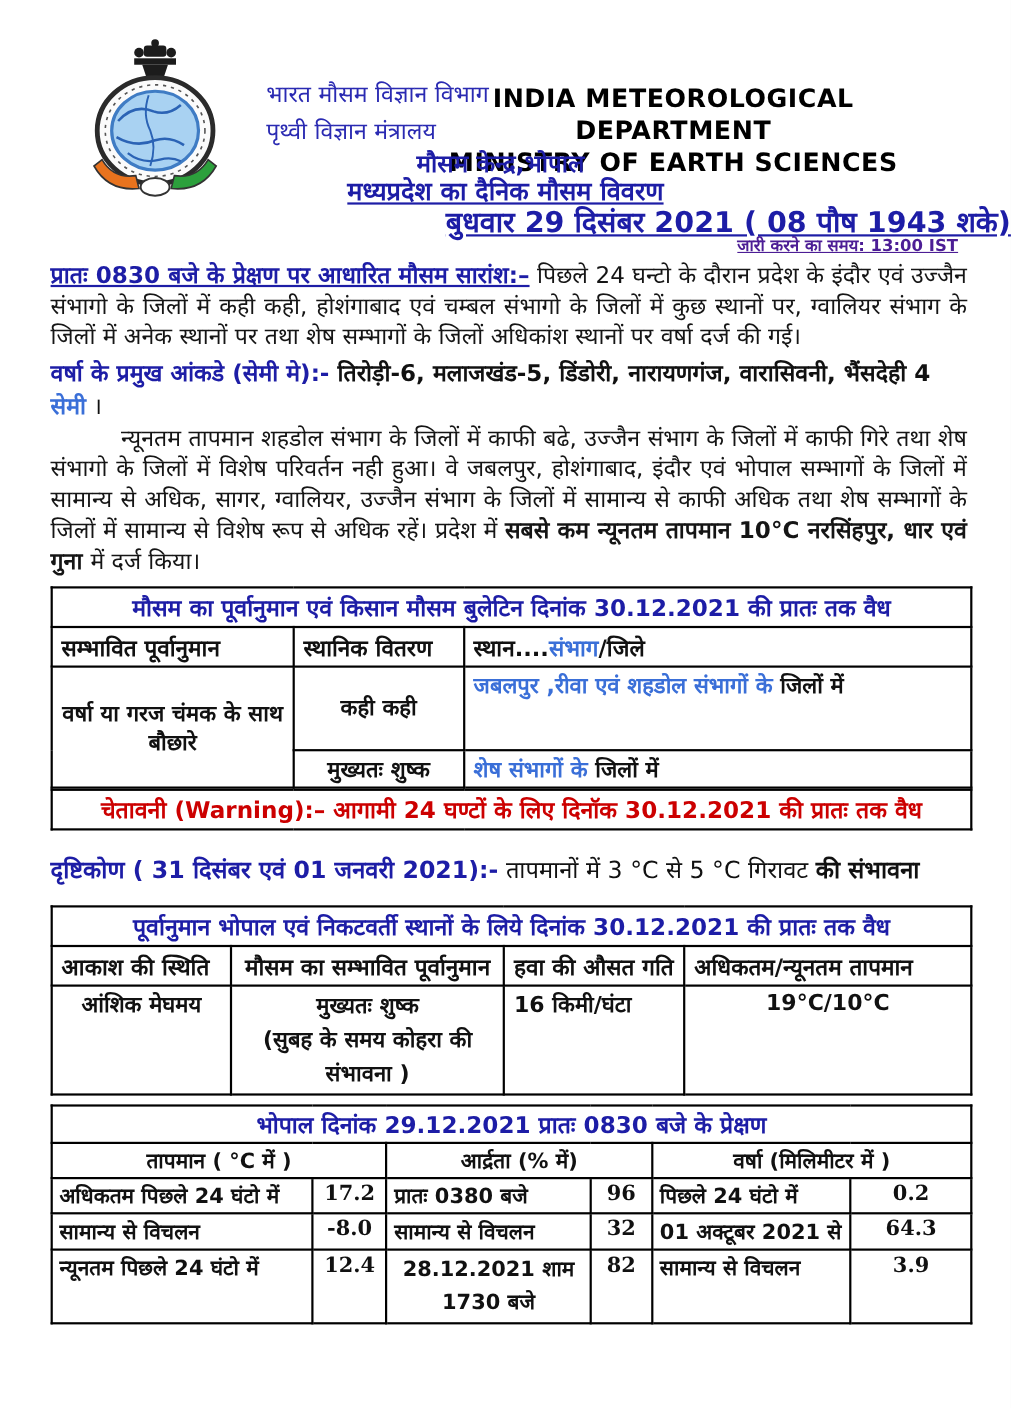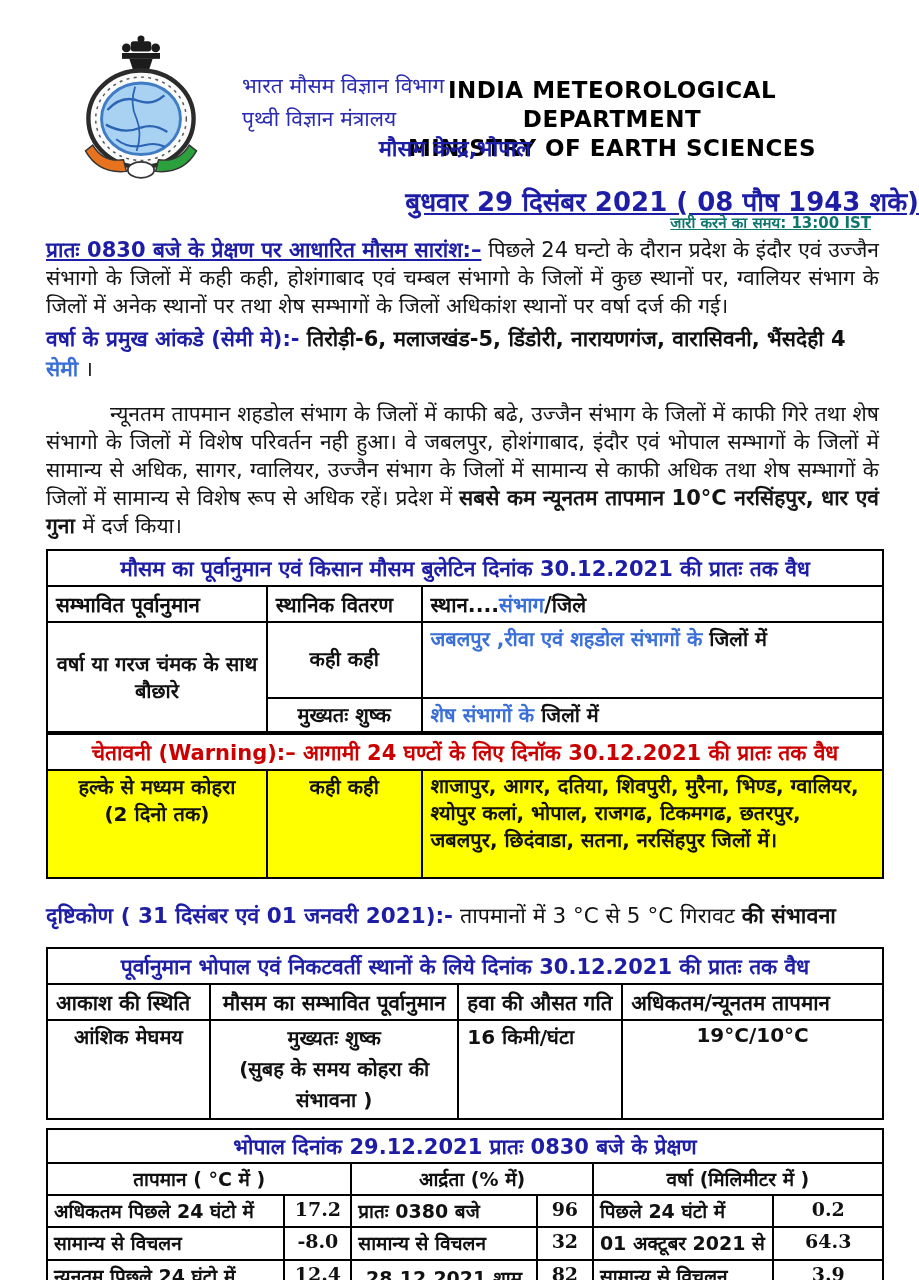--- a/index.html
+++ b/index.html
@@ -26,31 +26,31 @@
   .bulletin-title {
     position:absolute; left:0; top:157px; width:100%; text-align:center;
     color:#1d1da6; font-weight:bold; font-size:23px; text-decoration:underline;
   }
   .date-line {
     position:absolute; left:0; top:183px; width:100%; text-align:right;
     color:#1d1da6; font-weight:bold; font-size:26px; text-decoration:underline;
   }
   .issue-time {
     position:absolute; right:48px; top:212px;
-    color:#0f766e; font-weight:bold; font-size:15px; text-decoration:underline;
+    color:#4c1d95; font-weight:bold; font-size:15px; text-decoration:underline;
   }
   
   .content { padding:0 40px 0 46px; }
   p.body-para { font-size:21px; line-height:28px; text-align:justify; color:#151515; }
   .lead-blue { color:#1d1da6; font-weight:bold; text-decoration:underline; }
   .blue-bold { color:#1d1da6; font-weight:bold; }
   .ltblue { color:#3a6fd8; font-weight:bold; }
   .bold { font-weight:bold; }
   .rain-line { font-size:21px; line-height:30px; margin-top:4px; }
-  .indent { text-indent:64px; margin-top:16px; }
+  .indent { text-indent:64px; margin-top:0; }
   
   table { border-collapse:collapse; width:838px; margin-left:0px; table-layout:fixed; }
   td { border:2px solid #000; padding:2px 8px; vertical-align:top; font-size:20px; }
   .title-row td {
     text-align:center; color:#1d1da6; font-weight:bold; font-size:21px;
     padding:3px 4px; vertical-align:middle;
   }
   .hdr td { font-weight:bold; font-size:20.5px; padding:3px 8px; }
   .center { text-align:center; }
   .vmid { vertical-align:middle; }
@@ -96,20 +96,21 @@
       <div>भारत मौसम विज्ञान विभाग</div>
       <div>पृथ्वी विज्ञान मंत्रालय</div>
     </div>
 
     <div class="dept-english">
       <div>INDIA METEOROLOGICAL DEPARTMENT</div>
       <div>MINISTRY OF EARTH SCIENCES</div>
     </div>
 
     <div class="centre-line">मौसम केन्द्र,भोपाल</div>
+    <div class="bulletin-title">मध्यप्रदेश का दैनिक मौसम विवरण</div>
     <div class="date-line">बुधवार 29 दिसंबर 2021 ( 08 पौष 1943 शके)</div>
     <div class="issue-time">जारी करने का समय: 13:00 IST</div>
   </div>
 
   <div class="content">
 
     <p class="body-para"><span class="lead-blue">प्रातः 0830 बजे के प्रेक्षण पर आधारित मौसम सारांश:–</span><span> पिछले 24 घन्टो के दौरान प्रदेश के इंदौर एवं उज्जैन संभागो के जिलों में कही कही, होशंगाबाद एवं चम्बल संभागो के जिलों में कुछ स्थानों पर, ग्वालियर संभाग के जिलों में अनेक स्थानों पर तथा शेष सम्भागों के जिलों अधिकांश स्थानों पर वर्षा दर्ज की गई।</span></p>
 
     <p class="rain-line"><span class="blue-bold">वर्षा के प्रमुख आंकडे (सेमी मे):-</span><span class="bold"> तिरोड़ी-6, मलाजखंड-5, डिंडोरी, नारायणगंज, वारासिवनी, भैंसदेही 4 </span><span class="ltblue">सेमी</span><span> ।</span></p>
 
@@ -144,28 +145,20 @@
 
     <table>
       <colgroup>
           <col style="width:26.3%">
           <col style="width:18.5%">
           <col style="width:55.2%">
         </colgroup>
       <tbody>
           <tr class="title-row warn-title">
         <td colspan="3">चेतावनी (Warning):– आगामी 24 घण्टों के लिए दिनॉक 30.12.2021 की प्रातः तक वैध</td>
-      </tr>
-      <tr class="warn-body" style="height:108px;">
-        <td class="center">
-          <div>हल्के से मध्यम कोहरा</div>
-          <div>(2 दिनो तक)</div>
-        </td>
-        <td class="center">कही कही</td>
-        <td style="line-height:1.35;">शाजापुर, आगर, दतिया, शिवपुरी, मुरैना, भिण्ड, ग्वालियर, श्योपुर कलां, भोपाल, राजगढ, टिकमगढ, छतरपुर, जबलपुर, छिदंवाडा, सतना, नरसिंहपुर जिलों में।</td>
       </tr>
     </tbody>
       </table>
 
     <p class="outlook"><span class="blue-bold">दृष्टिकोण ( 31 दिसंबर एवं 01 जनवरी 2021):-</span><span> तापमानों में 3 °C से 5 °C गिरावट </span><span class="bold">की संभावना</span></p>
 
     <table style="margin-top:16px;">
       <colgroup>
           <col style="width:19.5%">
           <col style="width:29.7%">

